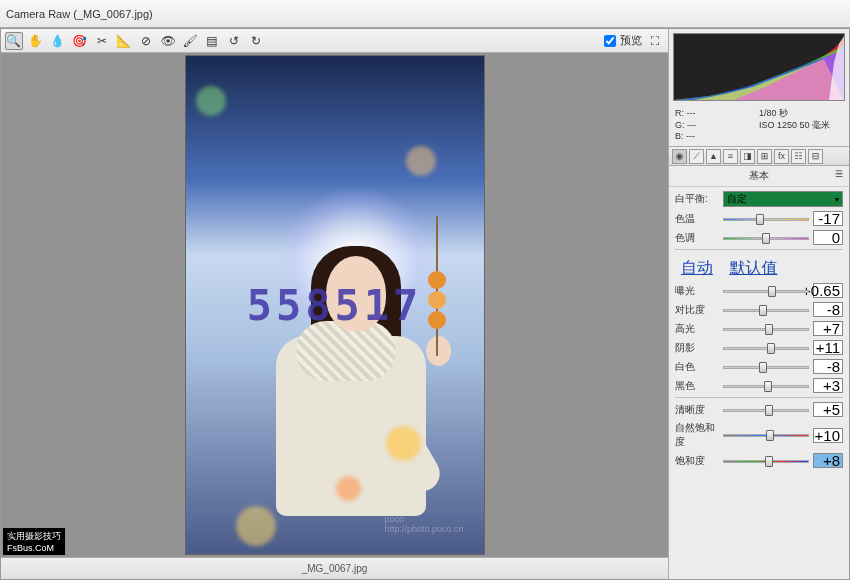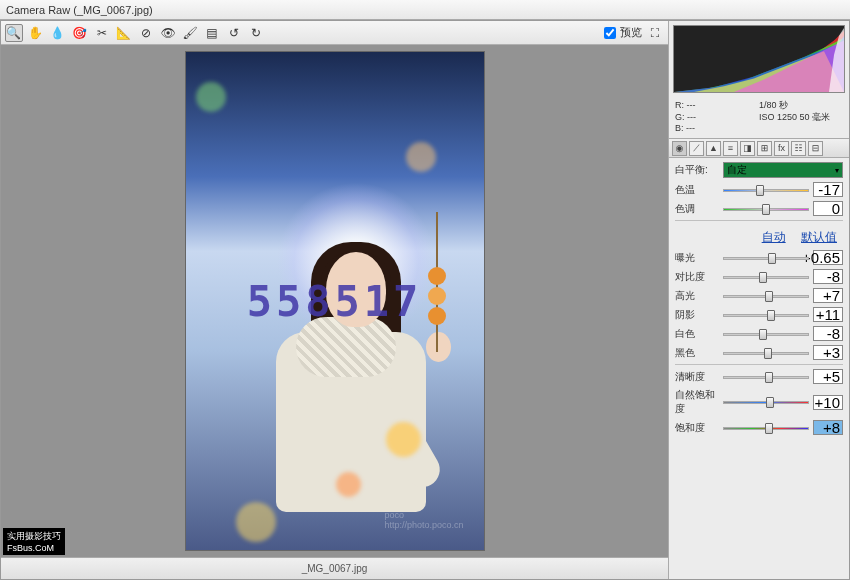--- a/index.html
+++ b/index.html
@@ -1,18 +1,18 @@
 <!DOCTYPE html>
 <html><head>
 <meta charset="utf-8">
 <style>
 * { box-sizing: border-box; margin: 0; padding: 0; font-family: "Microsoft YaHei", Arial, sans-serif; }
 body { background: #4a6b7a; width: 850px; height: 580px; overflow: hidden; font-size: 11px; }
 .window { width: 100%; height: 100%; display: flex; flex-direction: column; }
-.titlebar { background: linear-gradient(#f8f8f8,#e8e8e8); border-bottom:1px solid #aaa; height:20px; display:flex; align-items:center; padding:0 6px; color:#333; font-size:11px; }
+.titlebar { background: linear-gradient(#f8f8f8,#e8e8e8); border-bottom:1px solid #aaa; height:28px; display:flex; align-items:center; padding:0 6px; color:#333; font-size:11px; }
 .body { flex:1; display:flex; background:#ececec; border:1px solid #999; }
 .main { flex:1; display:flex; flex-direction:column; border-right:1px solid #aaa; }
 .toolbar { height:24px; background:linear-gradient(#f5f5f5,#e5e5e5); border-bottom:1px solid #b0b0b0; display:flex; align-items:center; padding:0 4px; gap:4px; }
 .tool { width:18px; height:18px; display:flex; align-items:center; justify-content:center; border:1px solid transparent; cursor:pointer; color:#333; font-size:12px; }
 .tool.sel { border:1px solid #888; background:#ddd; border-radius:2px; }
 .tool-spacer { flex:1; }
 .chk { display:flex; align-items:center; gap:4px; color:#333; font-size:11px; }
 .chk input { width:12px; height:12px; }
 .canvas { flex:1; background:#939393; display:flex; align-items:center; justify-content:center; position:relative; }
 .photo { width:300px; height:500px; background:linear-gradient(180deg,#1a2a50 0%,#4a6fb8 25%,#c8d8f0 40%,#a8c0e0 60%,#4a5a88 100%); position:relative; border:1px solid #666; overflow:hidden; }
@@ -59,21 +59,21 @@
 .sel-box::after { content:"▾"; position:absolute; right:3px; font-size:8px; }
 .sl-wrap { flex:1; position:relative; height:14px; }
 .sl-track { position:absolute; top:6px; left:0; right:0; height:3px; background:#ccc; border:1px solid #aaa; }
 .sl-track.temp { background:linear-gradient(90deg,#3080ff,#ccc,#ffc030); }
 .sl-track.tint { background:linear-gradient(90deg,#30c030,#ccc,#e040e0); }
 .sl-track.vib { background:linear-gradient(90deg,#888,#3080ff,#ff3030); }
 .sl-track.sat { background:linear-gradient(90deg,#888,#30c030,#ff3030,#3030ff); }
 .sl-thumb { position:absolute; top:2px; width:8px; height:11px; background:linear-gradient(#f8f8f8,#c8c8c8); border:1px solid #666; border-radius:1px; transform:translateX(-50%); cursor:pointer; }
 .val { width:30px; height:15px; border:1px solid #888; background:#fff; font-size:15px; text-align:right; padding:0 2px; margin-left:4px; display:flex; align-items:center; justify-content:flex-end; }
 .val.hl { background:#7ab8e8; }
-.links { text-align:right; padding:4px 0; font-size:12px; }
+.links { text-align:left; padding:4px 0; font-size:16px; }
 .links a { color:#1a4ab0; text-decoration:underline; margin:0 6px; cursor:pointer; }
 .hr { border:none; border-top:1px solid #c0c0c0; margin:4px 0; }
 </style>
 </head>
 <body>
 
 <div class="window">
   <div class="titlebar">
     <span>Camera Raw (_MG_0067.jpg)</span>
   </div>
@@ -163,20 +163,21 @@
         <div class="tab-ic sel">◉</div>
         <div class="tab-ic">⟋</div>
         <div class="tab-ic">▲</div>
         <div class="tab-ic">≡</div>
         <div class="tab-ic">◨</div>
         <div class="tab-ic">⊞</div>
         <div class="tab-ic">fx</div>
         <div class="tab-ic">☷</div>
         <div class="tab-ic">⊟</div>
       </div>
+      <div class="panel-title">基本</div>
       <div class="panel">
         <div class="row">
           <span class="lbl">白平衡:</span>
           <div class="sel-box">
               <span>自定</span>
             </div>
         </div>
         <div class="row">
           <span class="lbl">色温</span>
           <div class="sl-wrap">

